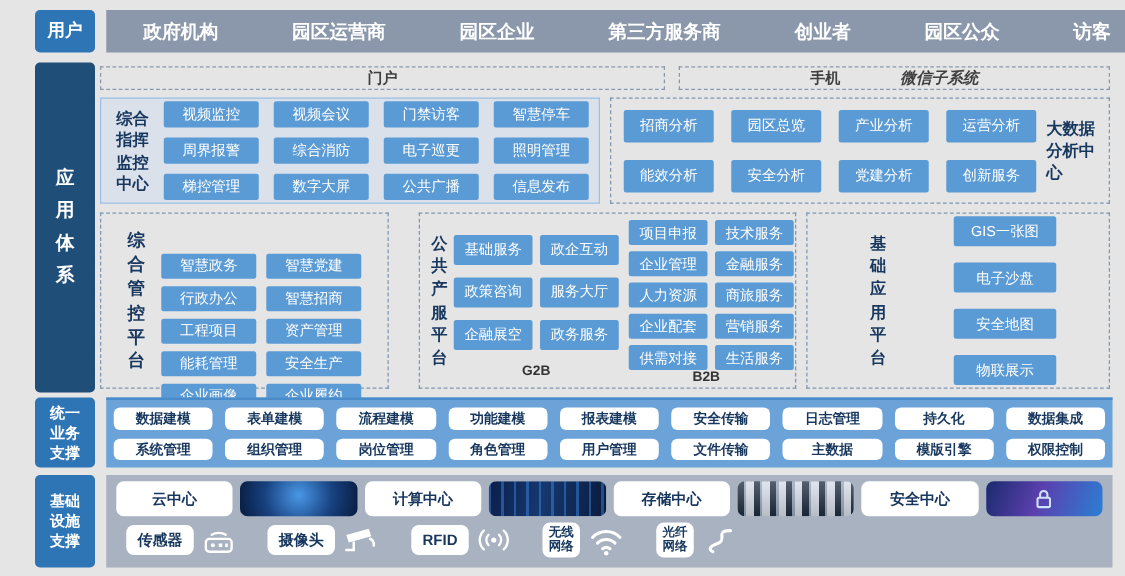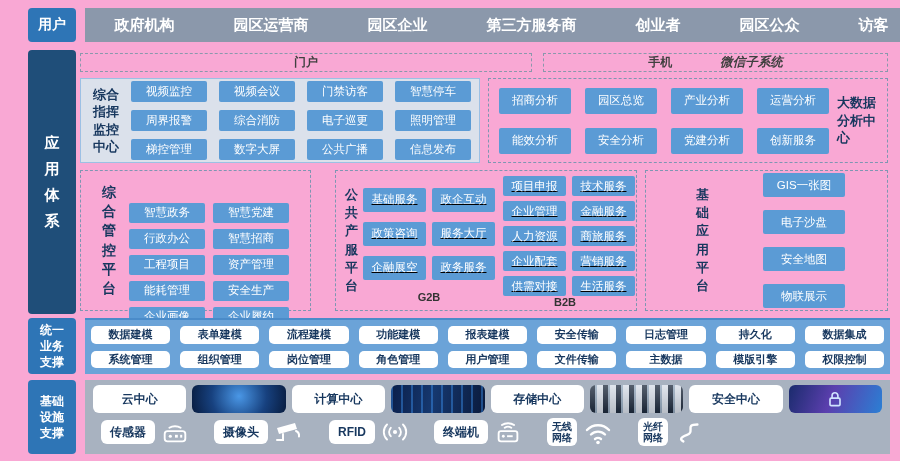--- a/index.html
+++ b/index.html
@@ -1,17 +1,17 @@
 <!DOCTYPE html>
 <html><head>
 <meta charset="utf-8">
 <style>
   * { margin:0; padding:0; box-sizing:border-box; }
   html,body { width:900px; height:461px; background:#fff; font-family:"Liberation Sans", sans-serif; }
-  #canvas { position:relative; width:900px; height:461px; background:#f9a8d4; overflow:hidden; }
+  #canvas { position:relative; width:900px; height:461px; background:#e5e5e5; overflow:hidden; }
 
   
   .rail { position:absolute; left:28px; width:48px; border-radius:4px; color:#fff;
           font-weight:bold; display:flex; align-items:center; justify-content:center;
           text-align:center; white-space:pre-line; }
   #users-label { top:8px; height:34px; background:#2e75b6; font-size:14px; }
   #app-label   { top:50px; height:264px; background:#1f4e79; font-size:15px; line-height:1.75; }
   #biz-label   { top:318px; height:56px; background:#2e75b6; font-size:12px; line-height:1.35; }
   #infra-label { top:380px; height:74px; background:#2e75b6; font-size:12px; line-height:1.35; }
 
@@ -56,21 +56,21 @@
              display:flex; align-items:center; }
   #mgmt-box { left:80px; width:231px; }
   #mgmt-box .v-label { font-size:14px; line-height:1.38; padding:0 13px 0 21px; }
   #mgmt-grid { display:grid; grid-template-columns:repeat(2,76px); grid-auto-rows:20px;
                gap:6px 8px; align-self:center;margin-top:48px; }
 
   #service-box { left:335px; width:302px; }
   #service-box .v-label { font-size:13px; line-height:1.4; padding:0 5px 0 9px; }
   .svc-group { display:flex; flex-direction:column; padding:5px 0 4px; }
   .svc-wrap { flex:1; display:flex; align-items:center; }
-  .svc-grid { display:grid; gap:5px 5px;text-decoration:underline; }
+  .svc-grid { display:grid; gap:5px 5px; }
   #g2b-grid { grid-template-columns:repeat(2,63px); grid-auto-rows:24px; gap:10px 6px; }
   #b2b-grid { grid-template-columns:repeat(2,63px); grid-auto-rows:20px; gap:5px 6px; margin-left:8px; }
   .svc-caption { text-align:center; font-size:11px; font-weight:bold; color:#333; height:15px; }
 
   #base-box { left:645px; width:243px; }
   #base-box .v-label { font-size:13px; line-height:1.4; padding:0 0 0 50px; }
   #base-grid { display:grid; grid-template-columns:82px; grid-auto-rows:24px; gap:13px;
                align-self:center; margin-left:54px; }
 
   
@@ -317,32 +317,20 @@
           <svg width="30" height="28" viewBox="0 0 32 28" fill="none" stroke="#fff" stroke-width="2" stroke-linecap="round">
             <circle cx="16" cy="14" r="2.2" fill="#fff" stroke="none"></circle>
             <path d="M11.5 9.5 a6.5 6.5 0 0 0 0 9"></path>
             <path d="M7.5 6 a11 11 0 0 0 0 16"></path>
             <path d="M20.5 9.5 a6.5 6.5 0 0 1 0 9"></path>
             <path d="M24.5 6 a11 11 0 0 1 0 16"></path>
           </svg>
         </span>
       </div>
       <div class="dev-group">
-        <div class="dev-btn">终端机</div>
-        <span class="icon">
-          <svg width="30" height="28" viewBox="0 0 32 28" fill="none" stroke="#fff" stroke-width="2" stroke-linecap="round">
-            <rect x="6" y="13" width="20" height="11" rx="2.5"></rect>
-            <circle cx="11" cy="18.5" r="1.5" fill="#fff" stroke="none"></circle>
-            <rect x="15" y="17.5" width="6" height="2" fill="#fff" stroke="none"></rect>
-            <path d="M12.5 9.5 a5 3.5 0 0 1 7 0"></path>
-            <path d="M9.5 6.5 a9 6 0 0 1 13 0"></path>
-          </svg>
-        </span>
-      </div>
-      <div class="dev-group">
         <div class="dev-btn two-line">无线
 网络</div>
         <span class="icon">
           <svg width="32" height="28" viewBox="0 0 32 28" fill="none" stroke="#fff" stroke-width="2.4" stroke-linecap="round">
             <path d="M5 12 a15 15 0 0 1 22 0"></path>
             <path d="M9 16.5 a10 10 0 0 1 14 0"></path>
             <path d="M13 21 a5 5 0 0 1 6 0"></path>
             <circle cx="16" cy="24.5" r="1.8" fill="#fff" stroke="none"></circle>
           </svg>
         </span>

